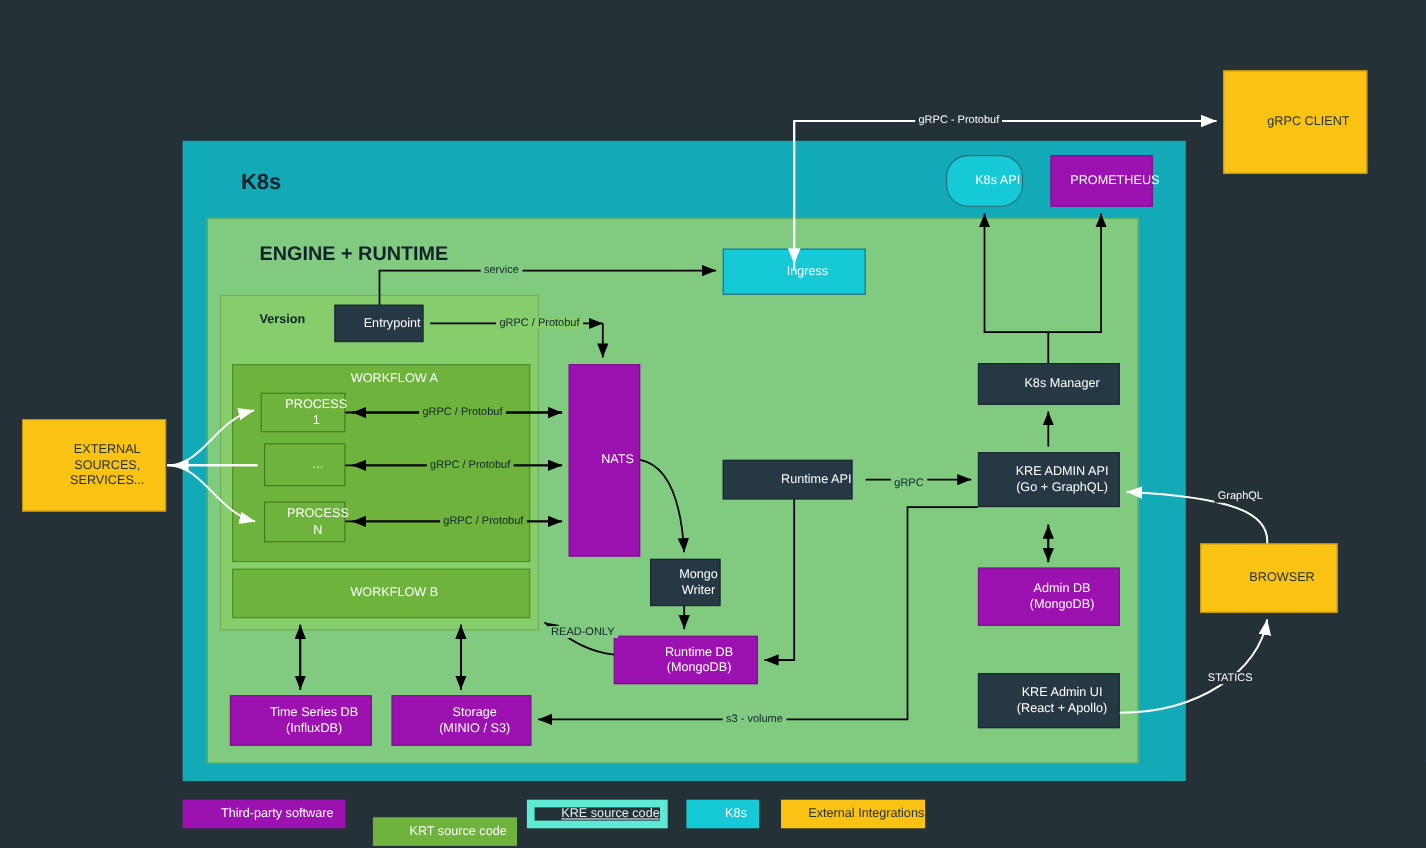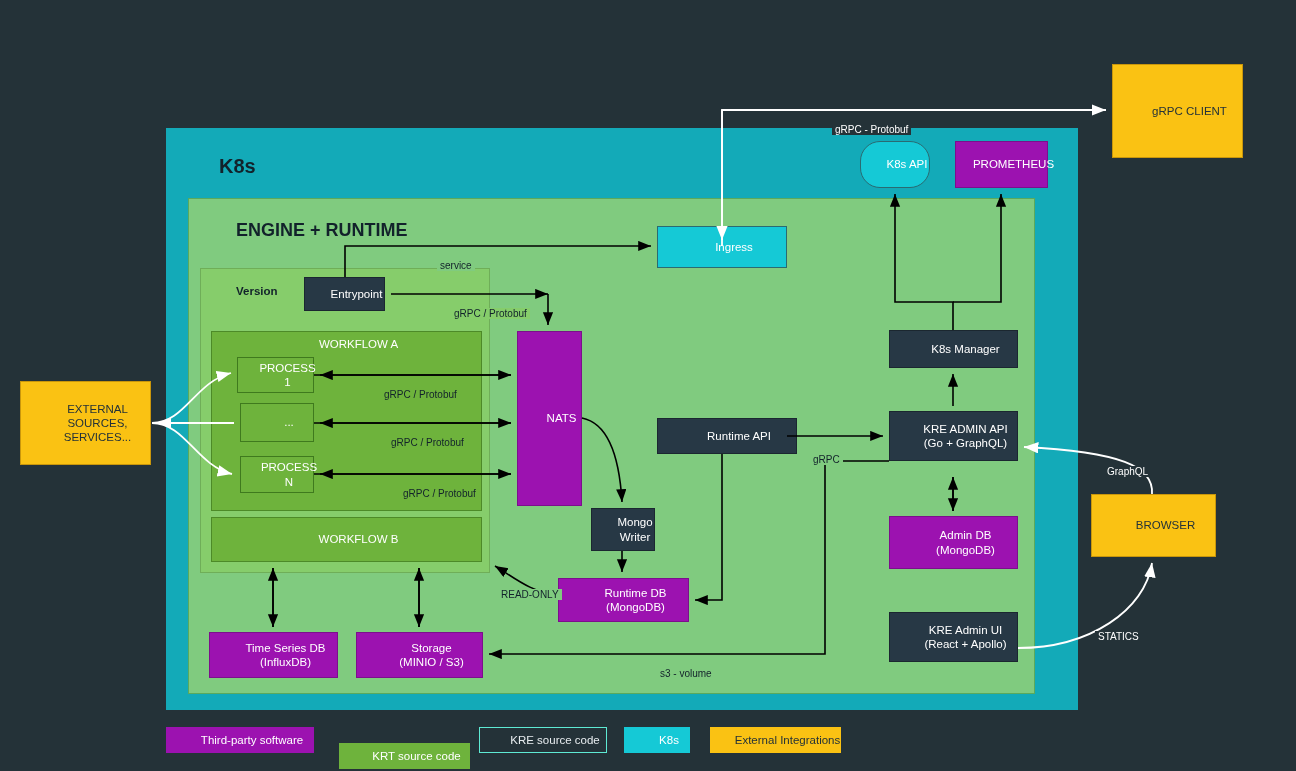--- a/index.html
+++ b/index.html
@@ -12,30 +12,30 @@
   .engine-panel{background:#80cb7f;border:1px solid #5aa95c;}
   .version-panel{background:#86cd6b;border:1px solid #6fae58;}
   .wf-panel{background:#6eb33c;border:1px solid #4d8a28;}
   .proc-box{background:#6eb33c;border:1px solid #3f7a1e;color:#ffffff;}
   
   .dark{background:#273845;border:1px solid #1b2730;color:#ffffff;}
   .purple{background:#9c12b0;border:1px solid #7c0f8c;color:#ffffff;}
   .cyan{background:#15c9d6;border:1px solid #2a6b72;color:#ffffff;}
   .yellow{background:#fac213;border:1px solid #c9960b;color:#243238;}
   .panel-title{font-weight:bold;color:#12222b;}
-  .edge-label{position:absolute;font-size:10px;color:#12222b;white-space:nowrap;margin-top:20px;}
+  .edge-label{position:absolute;font-size:10px;color:#12222b;white-space:nowrap;}
   .edge-label.light{color:#ffffff;}
   .edge-label.bg-green{background:#80cb7f;padding:0 3px;}
   .edge-label.bg-dark{background:#243238;padding:0 3px;}
   .edge-label.bg-wf{background:#6eb33c;padding:0 3px;}
   svg.overlay{position:absolute;left:0;top:0;width:1296px;height:771px;pointer-events:none;}
   .legend-item{display:flex;align-items:center;justify-content:center;font-size:11.5px;height:26px;}
   .legend-purple{background:#9c12b0;color:#fff;}
   .legend-green{background:#6eb33c;color:#fff;}
-  .legend-kre{background:transparent;border:1px solid #5eead4;color:#e7ecef;}
+  .legend-kre{background:transparent;border:7px solid #5eead4;color:#e7ecef;text-decoration:underline;}
   .legend-cyan{background:#15c9d6;color:#fff;}
   .legend-yellow{background:#fac213;color:#243238;}
 </style>
 </head>
 <body>
 
 <div id="stage">
 
   <div class="abs k8s-panel" style="left:166px;top:128px;width:912px;height:582px;"></div>
   <div class="abs panel-title" style="left:195px;top:155px;font-size:20px;">K8s</div>
@@ -89,21 +89,21 @@
 
   <div class="abs node purple" style="left:517px;top:331px;width:65px;height:175px;font-size:11.5px;">
     <span>NATS</span>
   </div>
 
   <div class="abs node dark" style="left:591px;top:508px;width:64px;height:43px;font-size:11.5px;flex-direction:column;">
     <span>Mongo</span>
     <span>Writer</span>
   </div>
 
-  <div class="abs node dark" style="left:657px;top:418px;width:140px;height:36px;font-size:11.5px;">
+  <div class="abs node dark" style="left:657px;top:418px;width:118px;height:36px;font-size:11.5px;justify-content:flex-end;">
     <span>Runtime API</span>
   </div>
 
   <div class="abs node purple" style="left:558px;top:578px;width:131px;height:44px;font-size:11.5px;flex-direction:column;">
     <span>Runtime DB</span>
     <span>(MongoDB)</span>
   </div>
 
   <div class="abs node purple" style="left:209px;top:632px;width:129px;height:46px;font-size:11.5px;flex-direction:column;">
     <span>Time Series DB</span>

